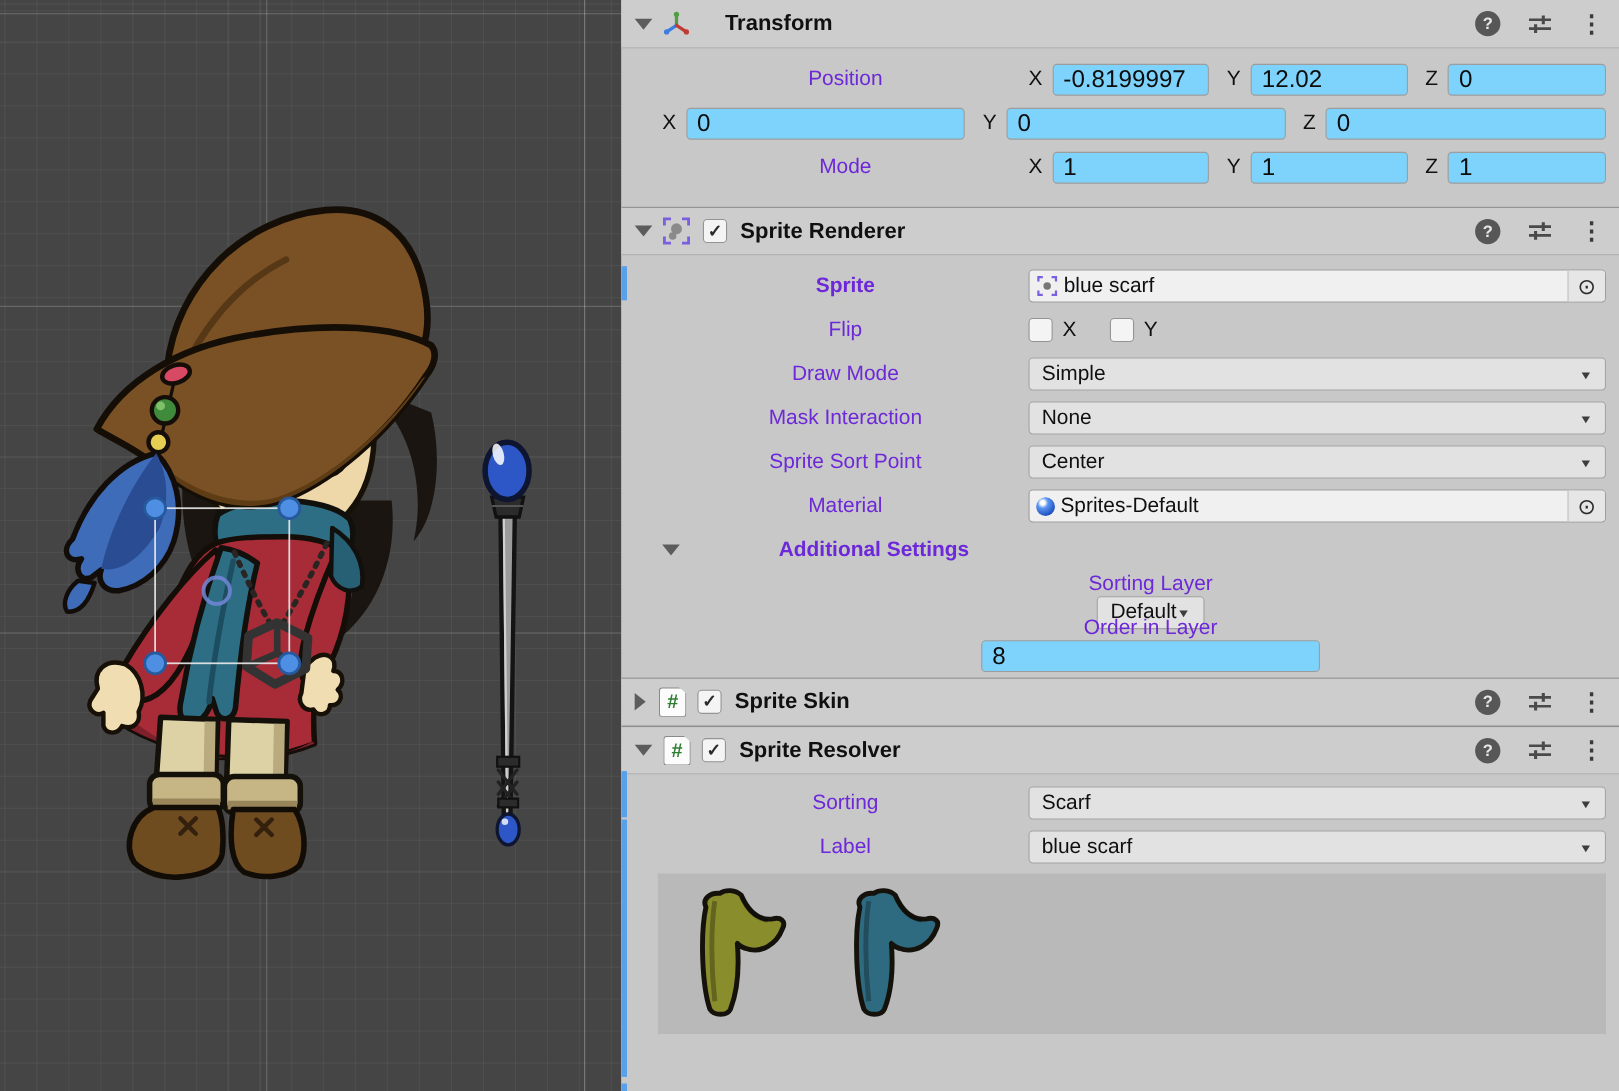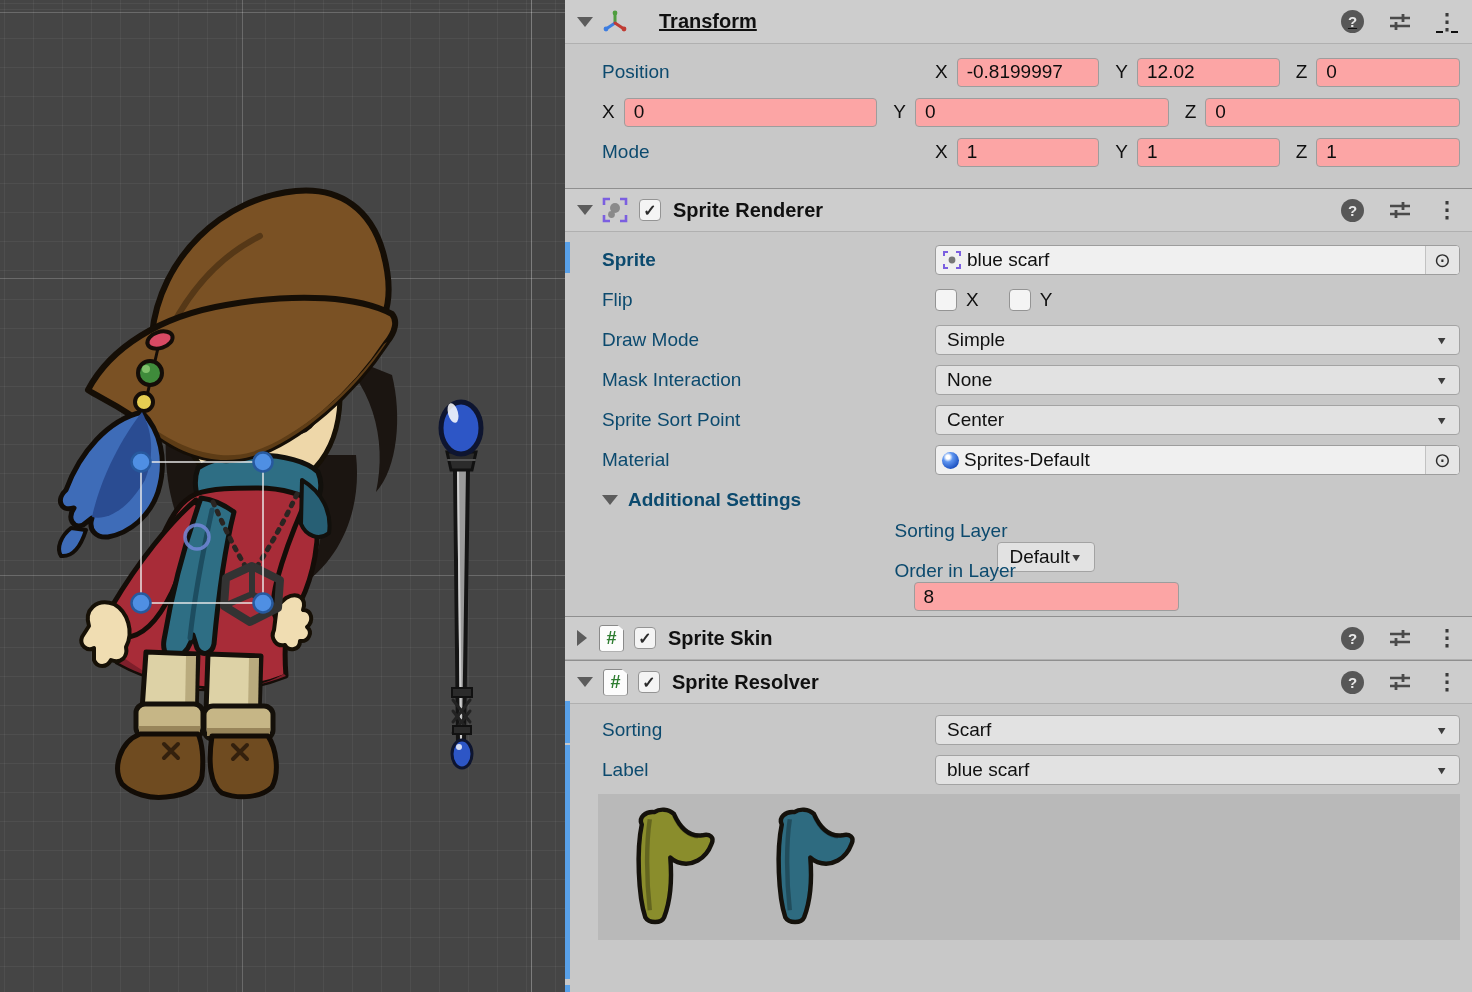--- a/index.html
+++ b/index.html
@@ -18,49 +18,49 @@
   .gridline.h { height:1px; left:0; width:565px; }
   .gridline.bright { background:rgba(255,255,255,0.30); }
   .scene svg { position:absolute; left:0; top:0; }
 
   
   .inspector { position:absolute; left:565px; top:0; width:907px; height:992px;
                background:#c8c8c8; color:#101010; }
   .chdr { display:flex; align-items:center; height:44px; background:#cdcdcd;
           border-top:1px solid #8f8f8f; border-bottom:1px solid #b0b0b0;
           padding:0 14px 0 12px; }
-  .chdr.first { border-top:none;text-decoration:underline; }
+  .chdr.first { border-top:none; }
   .fold { width:0; height:0; border-left:8px solid transparent; border-right:8px solid transparent;
           border-top:10px solid #5c5c5c; margin-right:8px; flex:none; cursor:pointer; }
   .fold.closed { border-top:8px solid transparent; border-bottom:8px solid transparent;
                  border-left:10px solid #5c5c5c; border-right:none; margin-right:10px; }
   .chdr .title { font-weight:bold; font-size:20px; margin-left:12px; white-space:nowrap; }
   .hicons { margin-left:auto; display:flex; align-items:center; gap:24px; }
   .help { width:23px; height:23px; border-radius:50%; background:#575757; color:#e8e8e8;
           font-size:15px; font-weight:bold; display:flex; align-items:center; justify-content:center; }
   .kebab { font-size:22px; font-weight:bold; color:#3a3a3a; line-height:1; }
   .cb { width:22px; height:22px; background:#f4f4f4; border:1px solid #949494; border-radius:4px;
         display:flex; align-items:center; justify-content:center; flex:none;
         font-size:16px; font-weight:bold; color:#2b2b2b; }
   .scripticon { width:25px; height:27px; background:#fcfcfc; border:1px solid #8a8a8a;
         border-radius:3px; position:relative; display:flex; align-items:center; justify-content:center;
         font-weight:bold; color:#2f7d31; font-size:18px; flex:none; margin-left:2px;
         clip-path: polygon(0 0, 72% 0, 100% 22%, 100% 100%, 0 100%); }
   .cbody { padding:8px 0 16px; }
   .row { display:flex; align-items:center; height:40px; padding-left:37px; padding-right:12px; }
-  .row .lbl { width:333px; flex:none; font-size:19px; color:#0c4a6e; white-space:nowrap; }
+  .row .lbl { width:333px; flex:none; font-size:19px; color:#6d28d9; white-space:nowrap;text-align:center; }
   .row .lbl.bold { font-weight:bold; }
   .row.indent { padding-left:67px;flex-direction:column; }
   .row.indent .lbl { width:303px; }
   .val { flex:1; display:flex; align-items:center; min-width:0; }
   .axgrp { display:flex; align-items:center; flex:1; min-width:0; }
   .axgrp + .axgrp { margin-left:16px; }
   .axis { font-size:19px; margin-right:9px; }
-  .tfield { flex:1; min-width:0; height:29px; background:#fca5a5; border:1px solid #9d9d9d;
-            border-radius:4px; font-family:inherit; font-size:19px; color:#0d0d0d; padding:0 9px; }
+  .tfield { flex:1; min-width:0; height:29px; background:#7dd3fc; border:1px solid #9d9d9d;
+            border-radius:4px; font-family:inherit; font-size:22px; color:#0d0d0d; padding:0 9px; }
   .drop { flex:1; height:30px; background:#e2e2e2; border:1px solid #a3a3a3; border-radius:4px;
           display:flex; align-items:center; padding:0 11px; font-size:19px; cursor:pointer; }
   .droparrow { margin-left:auto; font-size:13px; color:#3d3d3d; transform:scaleY(.8); }
   .objfield { flex:1; height:30px; background:#f0f0f0; border:1px solid #9d9d9d; border-radius:4px;
           display:flex; align-items:center; font-size:19px; overflow:hidden; padding-left:6px; }
   .objfield .otxt { padding-left:5px; white-space:nowrap; }
   .picker { margin-left:auto; width:34px; align-self:stretch; display:flex; align-items:center;
           justify-content:center; background:#e6e6e6; border-left:1px solid #c2c2c2;
           font-size:20px; color:#2d2d2d; cursor:pointer; }
   .swatch { flex:1; height:30px; background:#ffffff; border:1px solid #9d9d9d; border-radius:4px;

